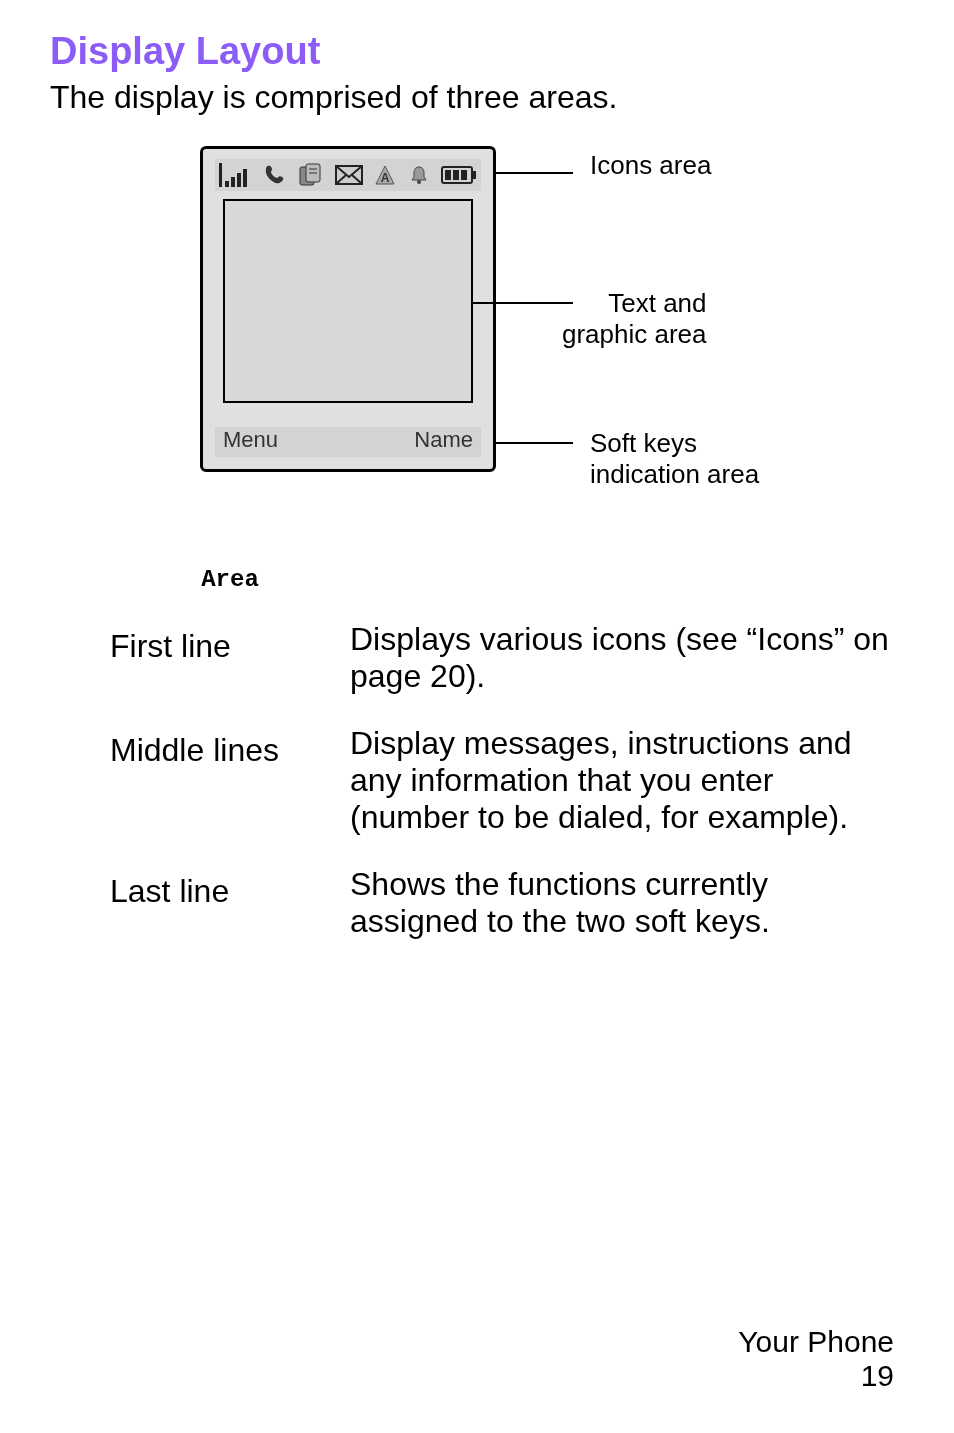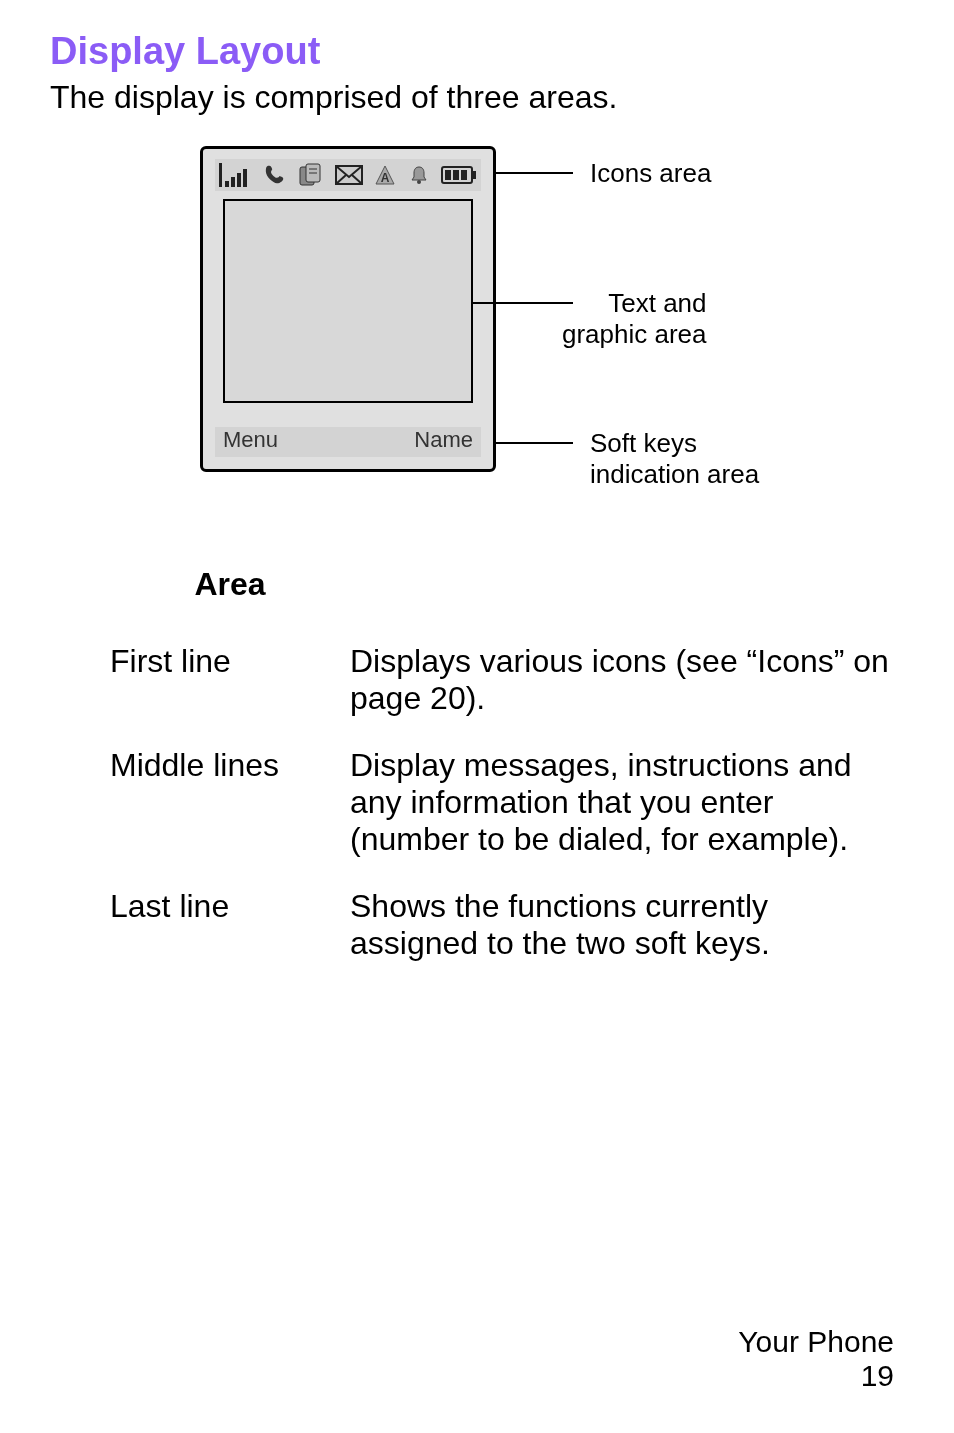--- a/index.html
+++ b/index.html
@@ -89,33 +89,33 @@
     height: 2px;
     background: #000;
   }
   
   .area-table {
     margin: 0 0 0 60px;
     font-size: 32px;
   }
   .area-table .thead {
     display: flex;
-    font-family: Liberation Sans, sans-serif;
+    font-family: Liberation Mono, monospace;
     font-weight: 900;
-    margin-bottom: 40px;
-    font-size: 32px;
+    margin-bottom: 28px;
+    font-size: 24px;
   }
   .area-table .thead .c1 { width: 240px; text-align: center; }
   .area-table .thead .c2 { width: 520px; text-align: center; }
   .area-table .trow {
     display: flex;
     margin-bottom: 30px;
     align-items: flex-start;
   }
-  .area-table .trow .c1 { width: 240px; }
+  .area-table .trow .c1 { width: 240px; margin-top: 7px; }
   .area-table .trow .c2 { width: 540px; }
   .footer {
     position: absolute;
     right: 60px;
     bottom: 40px;
     text-align: right;
     font-size: 30px;
   }
 </style>
 </head>
@@ -174,21 +174,21 @@
       </svg>
     </div>
     <div class="graphic-area"></div>
     <div class="softkey-bar">
       <span>Menu</span>
       <span>Name</span>
     </div>
   </div>
 
   <div class="callout-line" style="left:443px; top:26px; width:80px;"></div>
-  <div class="callout" style="left:540px; top:12px;">
+  <div class="callout" style="left:540px; top:4px;">
     <span>Icons area</span>
   </div>
 
   <div class="callout-line" style="left:423px; top:156px; width:100px;"></div>
   <div class="callout" style="left:512px; top:142px;text-align:right;">
     <div>Text and</div>
     <div>graphic area</div>
   </div>
 
   <div class="callout-line" style="left:443px; top:296px; width:80px;"></div>

